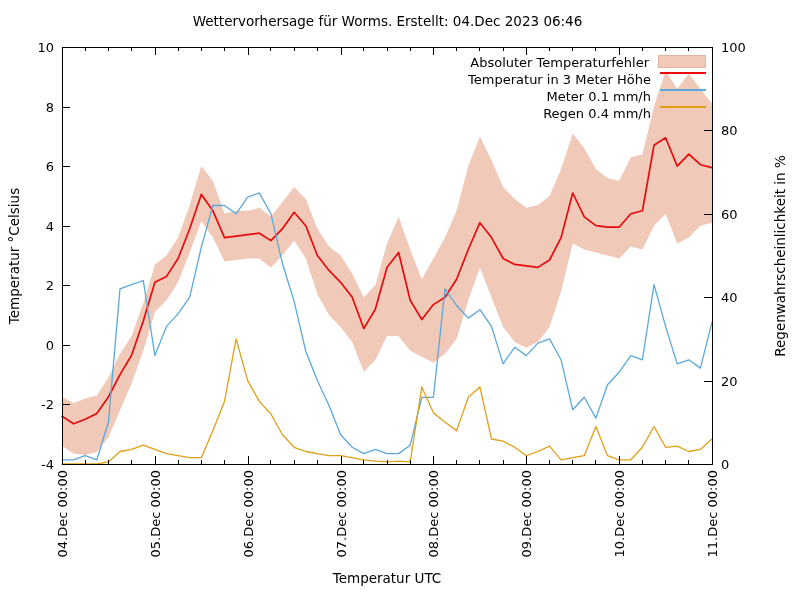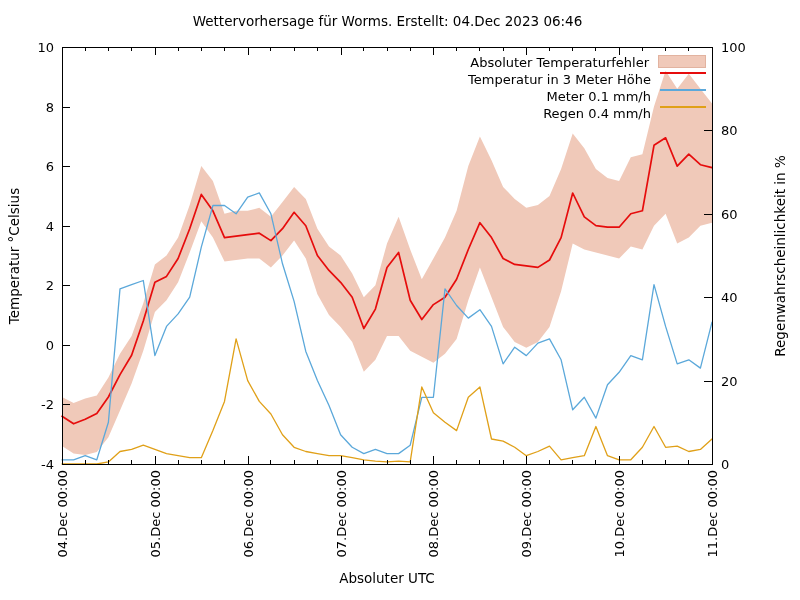--- a/index.html
+++ b/index.html
@@ -123,21 +123,21 @@
       <line x1="688.7857142857142" y1="47" x2="688.7857142857142" y2="51" stroke="#000" stroke-width="1" shape-rendering="crispEdges"></line>
       <line x1="712" y1="464" x2="712" y2="456" stroke="#000" stroke-width="1" shape-rendering="crispEdges"></line>
       <line x1="712" y1="47" x2="712" y2="55" stroke="#000" stroke-width="1" shape-rendering="crispEdges"></line>
       <text transform="translate(712,470) rotate(-90)" text-anchor="end" x="0" y="4.5">11.Dec 00:00</text>
     </svg>
 
   <div class="chart-title">Wettervorhersage für Worms. Erstellt: 04.Dec 2023 06:46</div>
 
   <div class="yaxis-title-left">Temperatur °Celsius</div>
   <div class="yaxis-title-right">Regenwahrscheinlichkeit in %</div>
-  <div class="xaxis-title">Absoluter UTC</div>
+  <div class="xaxis-title">Temperatur UTC</div>
 
   <div class="legend">
     <div class="legend-row">
       <span class="legend-label">Absoluter Temperaturfehler</span>
       <span class="legend-sample sample-band" style="background: rgb(240, 201, 185); border: 1px solid rgb(226, 179, 160);"></span>
     </div>
     <div class="legend-row">
       <span class="legend-label">Temperatur in 3 Meter Höhe</span>
       <span class="legend-sample sample-line" style="background: rgb(230, 12, 12);"></span>
     </div>

